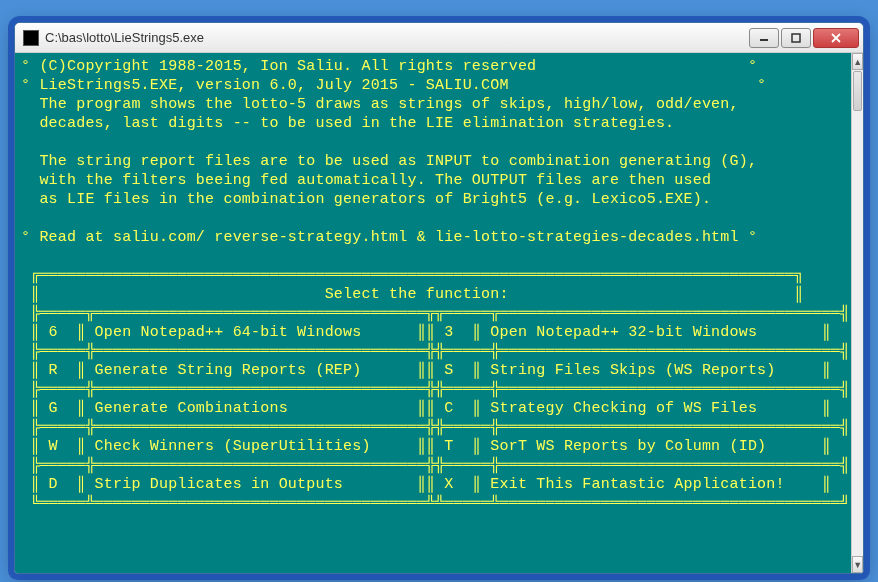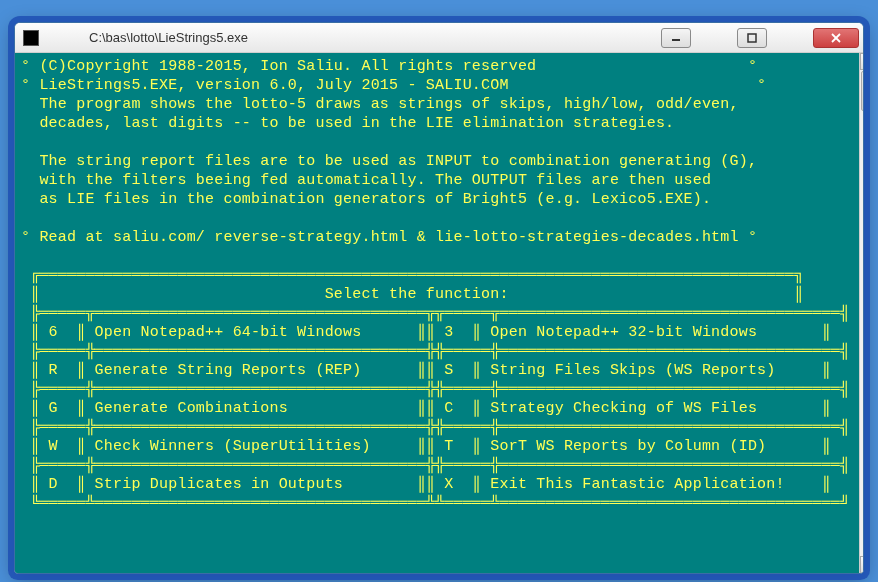--- a/index.html
+++ b/index.html
@@ -30,21 +30,20 @@
     flex-direction: column;
     overflow: hidden;
   }
   .titlebar {
     height: 30px;
     background: linear-gradient(#fdfdfd, #e8e8e8);
     border-bottom: 1px solid #cfcfcf;
     display: flex;
     align-items: center;
     padding: 0 4px 0 8px;
-    gap: 44px;
   }
   .titlebar .app-icon {
     width: 16px;
     height: 16px;
     background: #000;
     margin-right: 6px;
     border: 1px solid #555;
   }
   .titlebar .title {
     flex: 1;
@@ -77,21 +76,21 @@
     display: flex;
     background: #008080;
   }
   .console {
     flex: 1;
     background: #008080;
     color: #ffff55;
     font-family: "Courier New", monospace;
     font-size: 15px;
     line-height: 19px;
-    padding: 4px 10px 4px 6px;
+    padding: 4px 2px 4px 6px;
     white-space: pre;
     letter-spacing: 0.2px;
   }
   .box-frame {
     display: block;
   }
   .scrollbar {
     width: 17px;
     background: #f0f0f0;
     display: flex;

